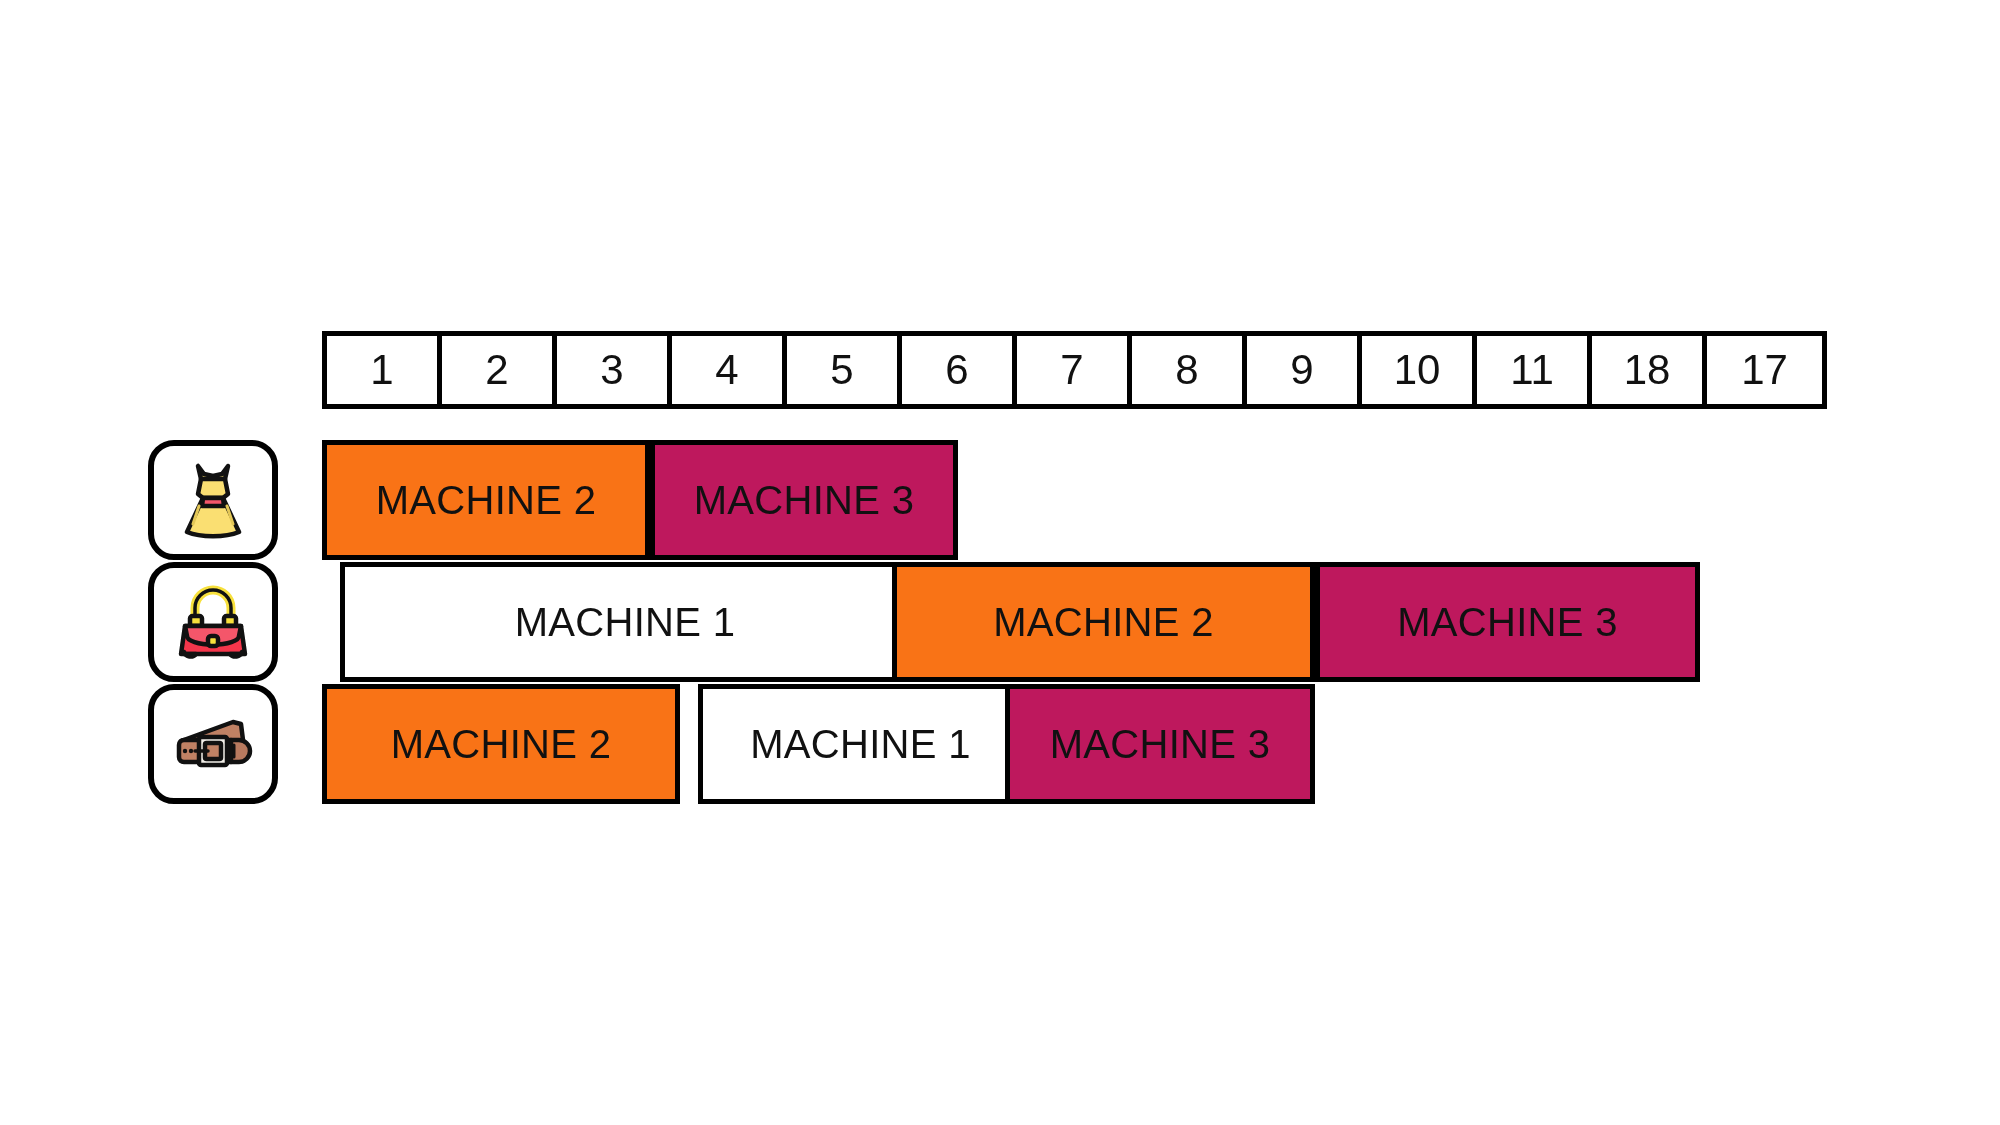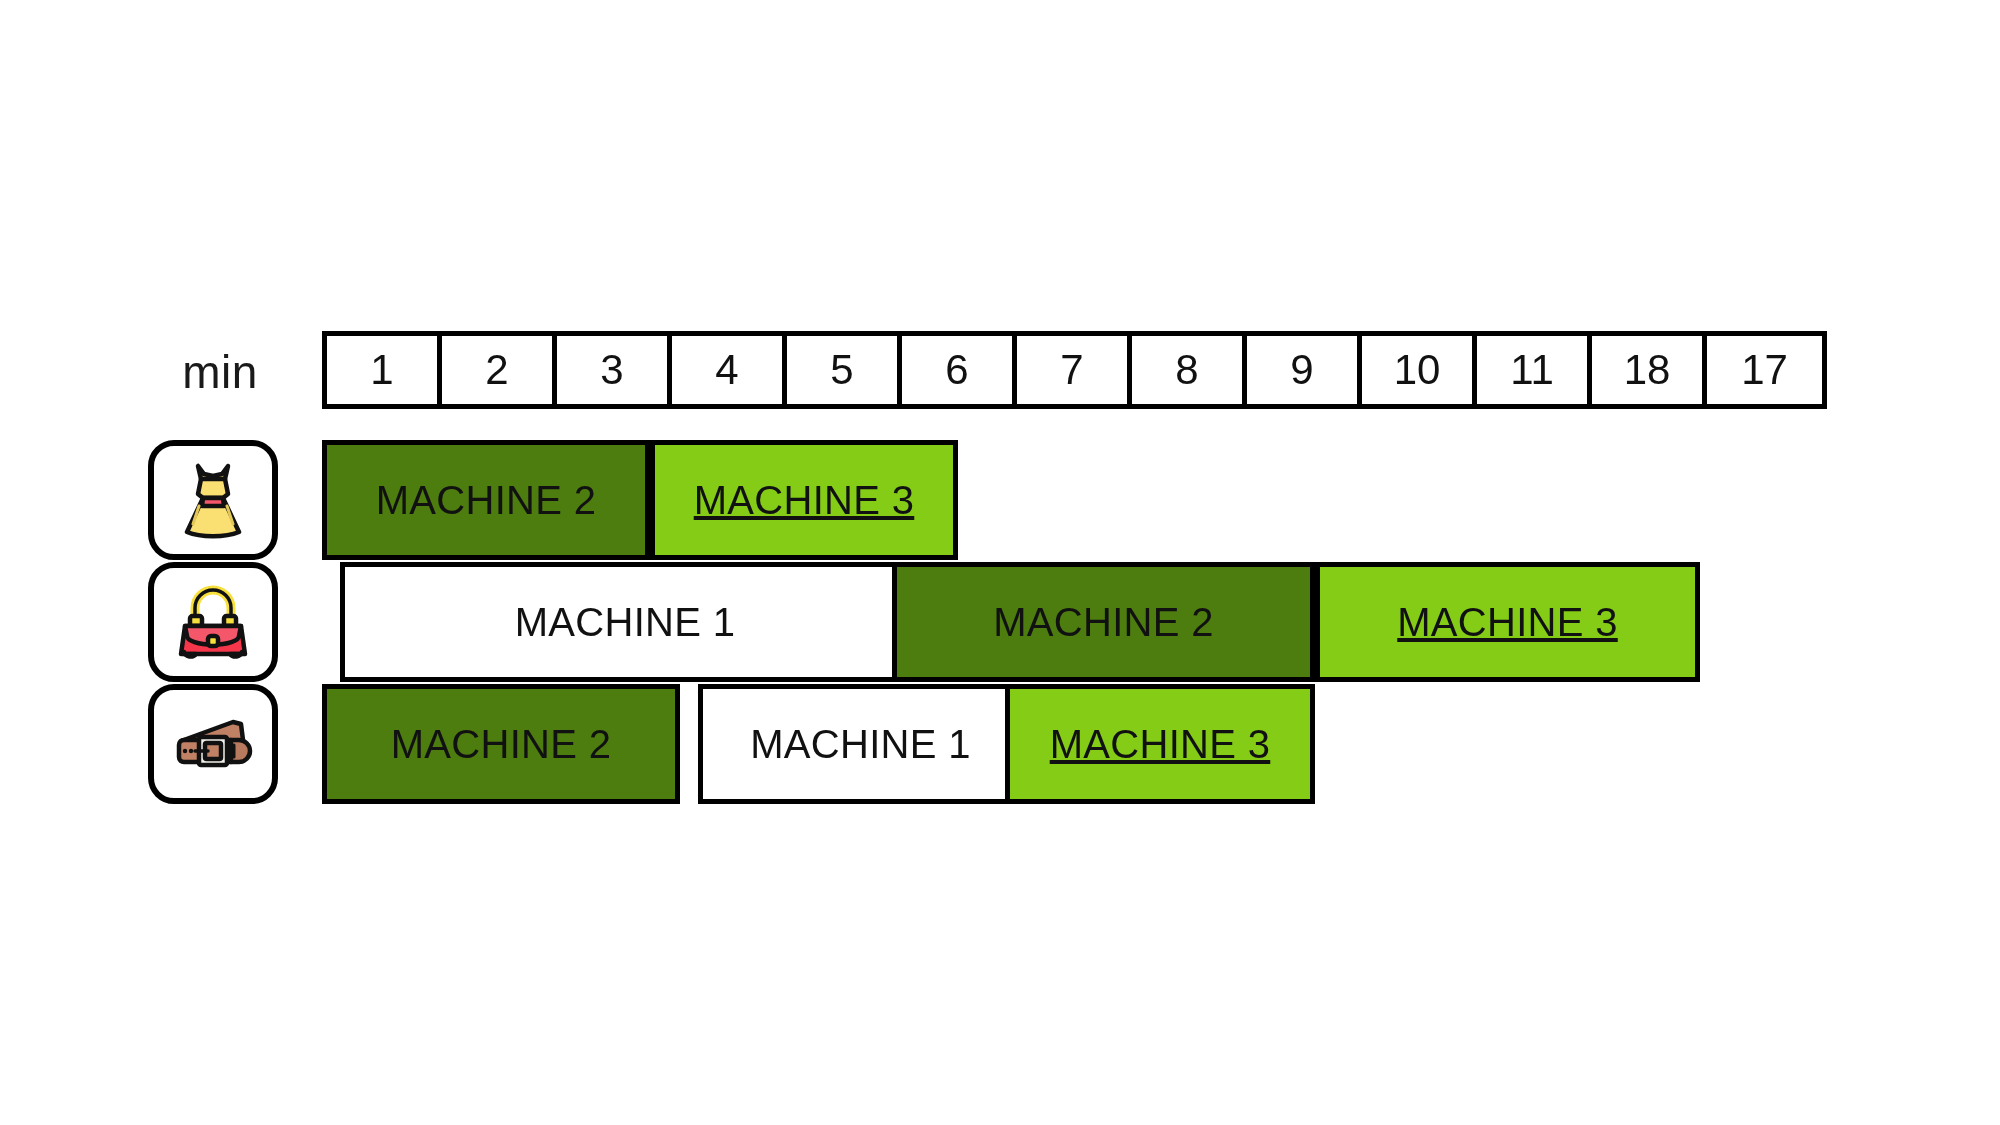--- a/index.html
+++ b/index.html
@@ -101,29 +101,28 @@
     border: 5px solid #000000;
     display: flex;
     align-items: center;
     justify-content: center;
     font-size: 40px;
     color: #111111;
     white-space: nowrap;
     letter-spacing: 0.3px;
   }
   .bar.m1 { background: #ffffff; margin-left: 18px; }
-  .bar.m2 { background: #4d7c0f; }
-  .bar.m3 { background: #84cc16; text-decoration: underline; }
+  .bar.m2 { background: #f97316; }
+  .bar.m3 { background: #be185d; }
 </style>
 </head>
 <body>
 
 <div id="stage">
 
-  <div class="min-label">min</div>
 
   <div class="timeline" id="timeline">
       <div class="tick">1</div>
       <div class="tick">2</div>
       <div class="tick">3</div>
       <div class="tick">4</div>
       <div class="tick">5</div>
       <div class="tick">6</div>
       <div class="tick">7</div>
       <div class="tick">8</div>

